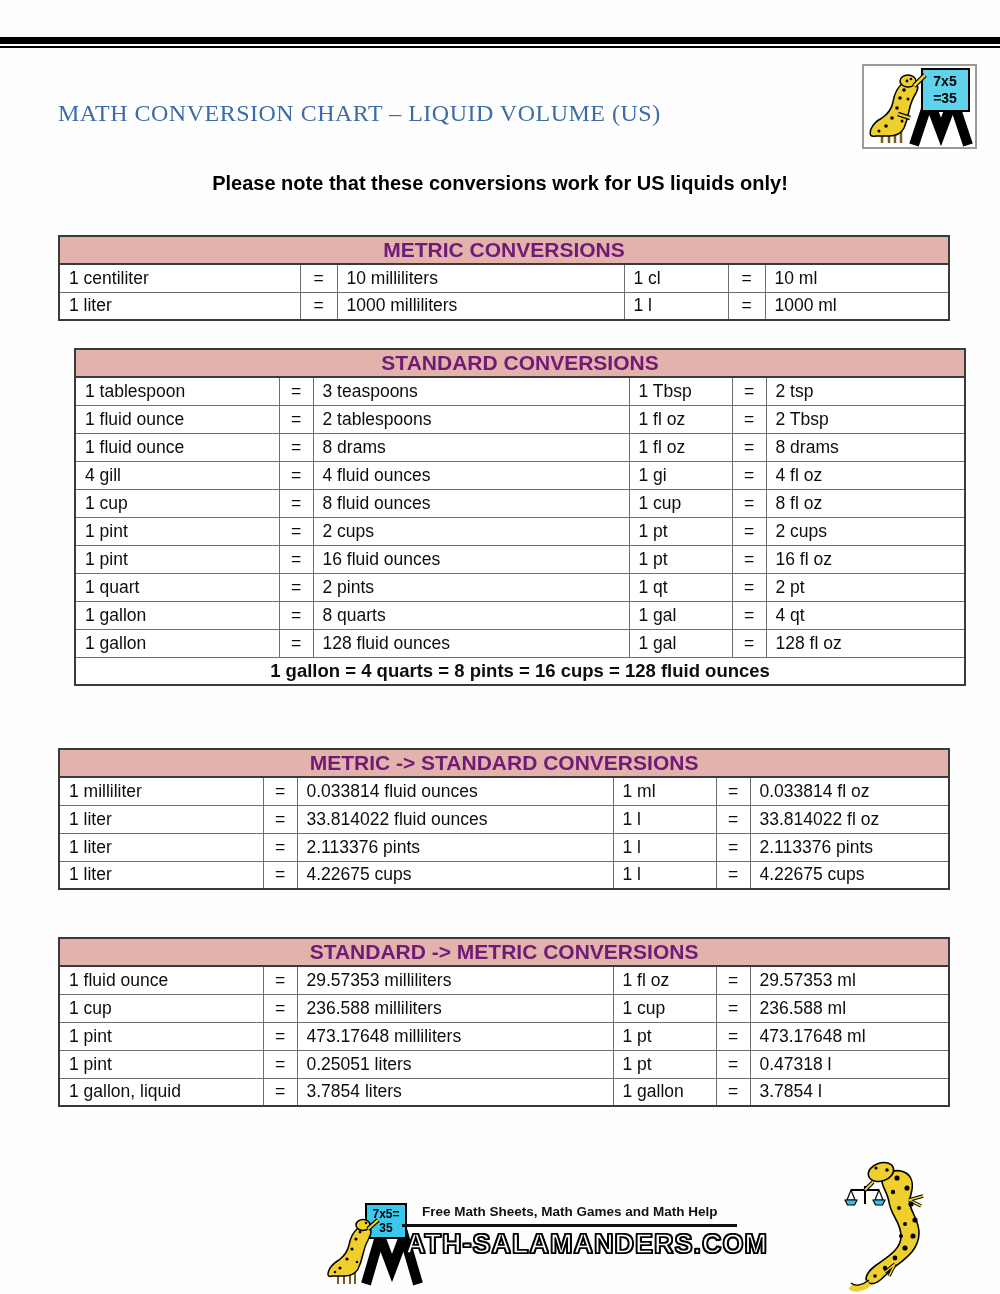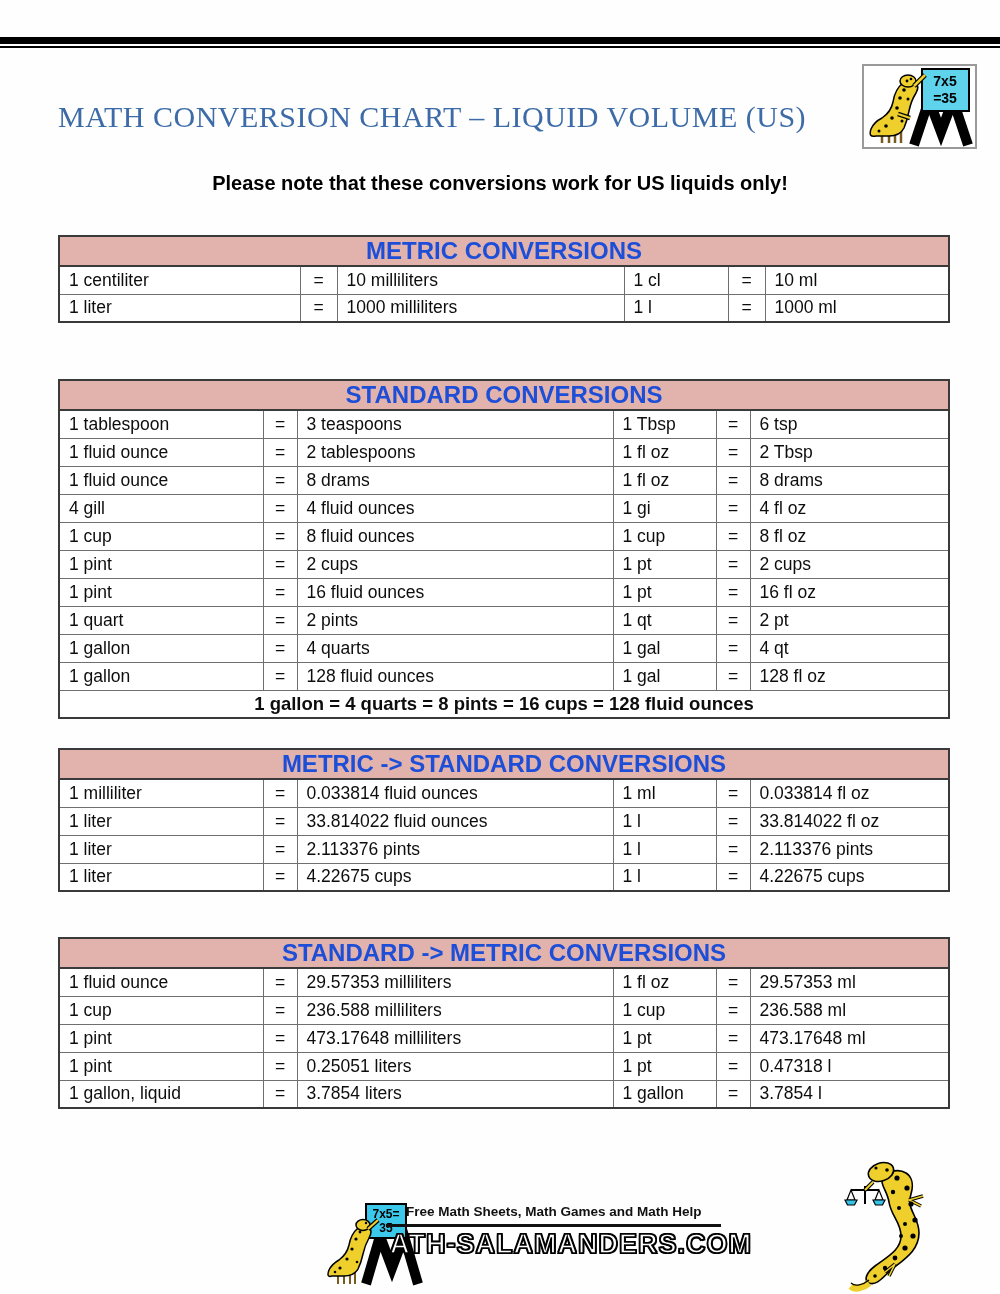--- a/index.html
+++ b/index.html
@@ -9,61 +9,61 @@
     background:#fdfefd; overflow:hidden;
     font-family:"Liberation Sans", sans-serif; color:#0d0d0d;
   }
   .topbar {
     position:absolute; top:37px; left:0; width:1000px; height:11px;
     background:linear-gradient(to bottom, #000 0 7px, #fff 7px 9px, #000 9px 11px);
   }
   .page-title {
     position:absolute; left:58px; top:100px; width:800px;
     font-family:"Liberation Serif", serif; font-weight:normal;
-    font-size:30px; letter-spacing:0.5px; color:#3c6ba8; white-space:nowrap;
+    font-size:24px; letter-spacing:0.5px; color:#3c6ba8; white-space:nowrap;
   }
   .logo-box {
     position:absolute; left:862px; top:64px; width:115px; height:85px;
     background:#fff; border:2px solid #9a9a9a;
   }
   .note {
     position:absolute; top:172px; left:0; width:1000px;
     text-align:center; font-size:20px; font-weight:bold; color:#000;
   }
   table.conv {
     position:absolute; left:58px; width:890px;
     border-collapse:collapse; table-layout:fixed;
     background:#fff; border:2px solid #3a3a3a;
     font-size:17.5px; color:#0d0d0d;
   }
   table.conv th {
-    background:#e2b2ad; color:#1d4ed8; font-weight:bold; font-size:24px;
+    background:#e2b2ad; color:#701a75; font-weight:bold; font-size:21px;
     height:28px; border:2px solid #3a3a3a; text-align:center; padding:0;
   }
   table.conv td {
     height:28px; border:1.5px solid #6f6f6f; padding:0 4px 0 9px;
     overflow:hidden; white-space:nowrap; background:#fff;
   }
   table.conv td.eq { text-align:center; padding:0; }
   table.conv td.summary {
     text-align:center; font-weight:bold; font-size:18.5px; padding:0;
   }
   #table-0 { top:235px; }
-  #table-1 { top:379px; }
+  #table-1 { top:348px;margin-left:16px; }
   #table-2 { top:748px; }
   #table-3 { top:937px;padding-left:8px; }
   #table-0 col.c1{width:241px} #table-0 col.c2{width:37px} #table-0 col.c3{width:287px}
   #table-0 col.c4{width:104px} #table-0 col.c5{width:37px} #table-0 col.c6{width:184px}
   .trest col.c1{width:204px} .trest col.c2{width:34px} .trest col.c3{width:316px}
   .trest col.c4{width:103px} .trest col.c5{width:34px} .trest col.c6{width:199px}
   .footer {
     position:absolute; left:326px; top:1196px; width:420px; height:95px;
   }
   .footer-logo-svg { position:absolute; left:0; top:0; }
-  .footer-right { position:absolute; left:80px; top:8px; width:320px; }
+  .footer-right { position:absolute; left:96px; top:8px; width:320px; }
   .tagline { font-size:13.5px; font-weight:bold; color:#111; white-space:nowrap; }
   .rule { margin-top:5px; margin-left:-20px; width:335px; height:3px; background:#111; }
   .wordmark {
     margin-top:2px; margin-left:-16px;
     font-size:27px; font-weight:bold; letter-spacing:1px; white-space:nowrap;
     color:#fff; -webkit-text-stroke:1.6px #000;
     text-shadow:-1px -1px 0 #000, 1px -1px 0 #000, -1px 1px 0 #000, 1px 1px 0 #000;
   }
   .corner-salamander { position:absolute; left:843px; top:1148px; }
   svg { display:block; }
@@ -167,21 +167,21 @@
           <th colspan="6">STANDARD CONVERSIONS</th>
         </tr>
       </thead>
     <tbody>
         <tr>
           <td>1 tablespoon</td>
           <td class="eq">=</td>
           <td>3 teaspoons</td>
           <td>1 Tbsp</td>
           <td class="eq">=</td>
-          <td>6 tsp</td>
+          <td>2 tsp</td>
         </tr>
         <tr>
           <td>1 fluid ounce</td>
           <td class="eq">=</td>
           <td>2 tablespoons</td>
           <td>1 fl oz</td>
           <td class="eq">=</td>
           <td>2 Tbsp</td>
         </tr>
         <tr>
@@ -228,21 +228,21 @@
           <td>1 quart</td>
           <td class="eq">=</td>
           <td>2 pints</td>
           <td>1 qt</td>
           <td class="eq">=</td>
           <td>2 pt</td>
         </tr>
         <tr>
           <td>1 gallon</td>
           <td class="eq">=</td>
-          <td>4 quarts</td>
+          <td>8 quarts</td>
           <td>1 gal</td>
           <td class="eq">=</td>
           <td>4 qt</td>
         </tr>
         <tr>
           <td>1 gallon</td>
           <td class="eq">=</td>
           <td>128 fluid ounces</td>
           <td>1 gal</td>
           <td class="eq">=</td>

